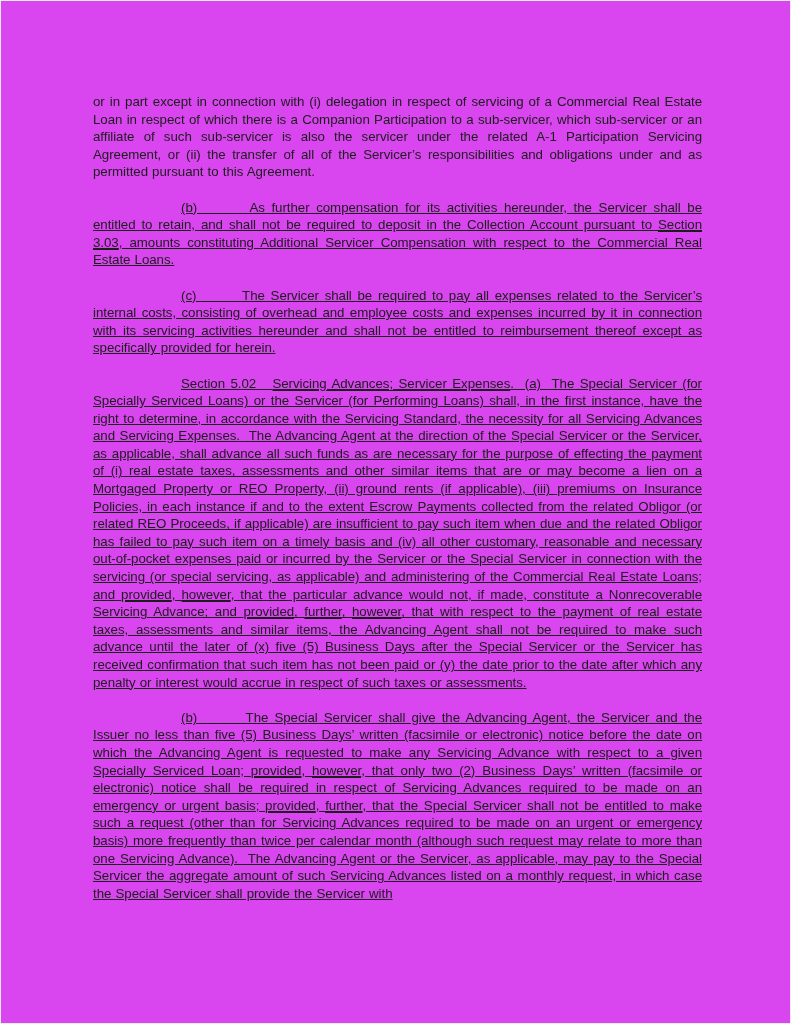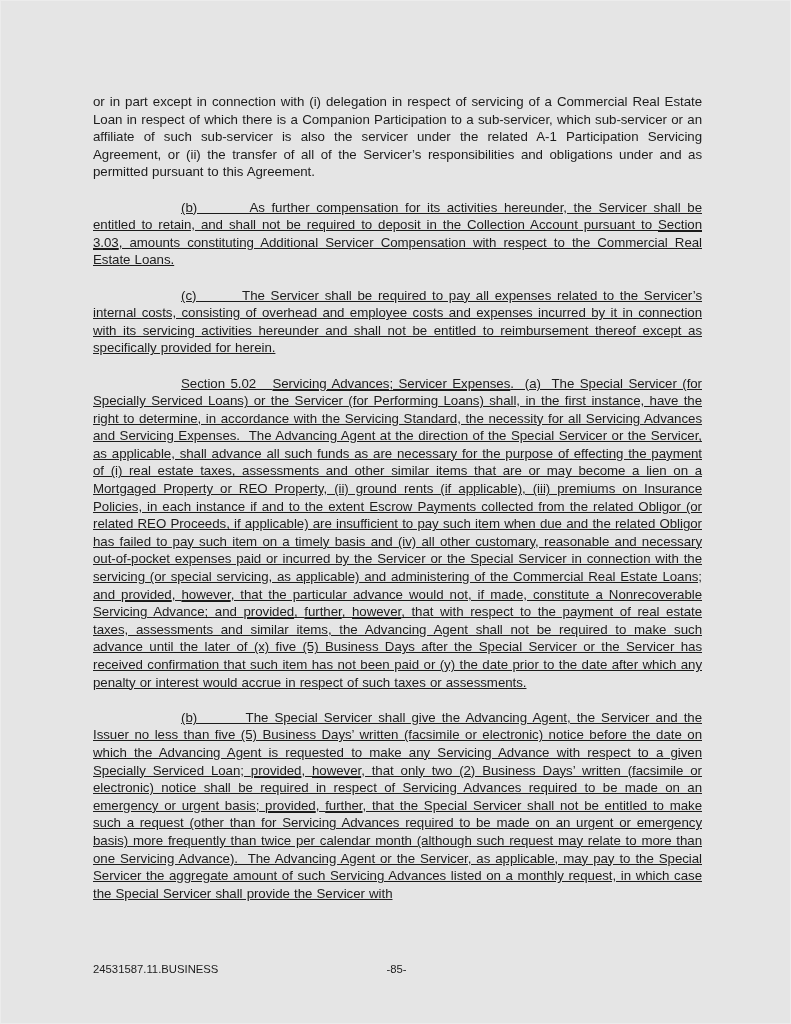--- a/index.html
+++ b/index.html
@@ -5,21 +5,21 @@
   html, body {
     margin: 0;
     padding: 0;
     background: #ffffff;
     font-family: "Liberation Sans", sans-serif;
   }
   .page {
     position: relative;
     width: 791px;
     height: 1024px;
-    background: #e5e5e5;
+    background: #d946ef;
     box-sizing: border-box;
     border: 1px solid #ececec;
     overflow: hidden;
     color: #1c1c1c;
   }
   .doc-body {
     position: absolute;
     top: 92px;
     left: 92px;
     width: 609px;
@@ -67,17 +67,13 @@
 <body>
 
 <div class="page">
   <div class="doc-body">
       <p class="para"><span>or in part except in connection with (i) delegation in respect of servicing of a Commercial Real Estate Loan in respect of which there is a Companion Participation to a sub-servicer, which sub-servicer or an affiliate of such sub-servicer is also the servicer under the related A-1 Participation Servicing Agreement, or (ii) the transfer of all of the Servicer’s responsibilities and obligations under and as permitted pursuant to this Agreement.</span></p>
       <p class="para indent"><span>(b)&nbsp;&nbsp;&nbsp;&nbsp;&nbsp;&nbsp;&nbsp; As further compensation for its activities hereunder, the Servicer shall be entitled to retain, and shall not be required to deposit in the Collection Account pursuant to </span><span class="u">Section 3.03</span><span>, amounts constituting Additional Servicer Compensation with respect to the Commercial Real Estate Loans.</span></p>
       <p class="para indent"><span>(c)&nbsp;&nbsp;&nbsp;&nbsp;&nbsp;&nbsp;&nbsp; The Servicer shall be required to pay all expenses related to the Servicer’s internal costs, consisting of overhead and employee costs and expenses incurred by it in connection with its servicing activities hereunder and shall not be entitled to reimbursement thereof except as specifically provided for herein.</span></p>
       <p class="para indent"><span>Section 5.02&nbsp;&nbsp;&nbsp;</span><span class="u">Servicing Advances; Servicer Expenses</span><span>.&nbsp; (a)&nbsp; The Special Servicer (for Specially Serviced Loans) or the Servicer (for Performing Loans) shall, in the first instance, have the right to determine, in accordance with the Servicing Standard, the necessity for all Servicing Advances and Servicing Expenses.&nbsp; The Advancing Agent at the direction of the Special Servicer or the Servicer, as applicable, shall advance all such funds as are necessary for the purpose of effecting the payment of (i) real estate taxes, assessments and other similar items that are or may become a lien on a Mortgaged Property or REO Property, (ii) ground rents (if applicable), (iii) premiums on Insurance Policies, in each instance if and to the extent Escrow Payments collected from the related Obligor (or related REO Proceeds, if applicable) are insufficient to pay such item when due and the related Obligor has failed to pay such item on a timely basis and (iv) all other customary, reasonable and necessary out-of-pocket expenses paid or incurred by the Servicer or the Special Servicer in connection with the servicing (or special servicing, as applicable) and administering of the Commercial Real Estate Loans; and </span><span class="u">provided</span><span>, </span><span class="u">however</span><span>, that the particular advance would not, if made, constitute a Nonrecoverable Servicing Advance; and </span><span class="u">provided</span><span>, </span><span class="u">further</span><span>, </span><span class="u">however</span><span>, that with respect to the payment of real estate taxes, assessments and similar items, the Advancing Agent shall not be required to make such advance until the later of (x) five (5) Business Days after the Special Servicer or the Servicer has received confirmation that such item has not been paid or (y) the date prior to the date after which any penalty or interest would accrue in respect of such taxes or assessments.</span></p>
       <p class="para indent"><span>(b)&nbsp;&nbsp;&nbsp;&nbsp;&nbsp;&nbsp;&nbsp; The Special Servicer shall give the Advancing Agent, the Servicer and the Issuer no less than five (5) Business Days’ written (facsimile or electronic) notice before the date on which the Advancing Agent is requested to make any Servicing Advance with respect to a given Specially Serviced Loan; </span><span class="u">provided</span><span>, </span><span class="u">however</span><span>, that only two (2) Business Days’ written (facsimile or electronic) notice shall be required in respect of Servicing Advances required to be made on an emergency or urgent basis; </span><span class="u">provided</span><span>, </span><span class="u">further</span><span>, that the Special Servicer shall not be entitled to make such a request (other than for Servicing Advances required to be made on an urgent or emergency basis) more frequently than twice per calendar month (although such request may relate to more than one Servicing Advance).&nbsp; The Advancing Agent or the Servicer, as applicable, may pay to the Special Servicer the aggregate amount of such Servicing Advances listed on a monthly request, in which case the Special Servicer shall provide the Servicer with</span></p>
     </div>
-  <div class="doc-footer">
-    <span class="footer-left">24531587.11.BUSINESS</span>
-    <span class="footer-center">-85-</span>
-  </div>
 </div>
 
 </body></html>

